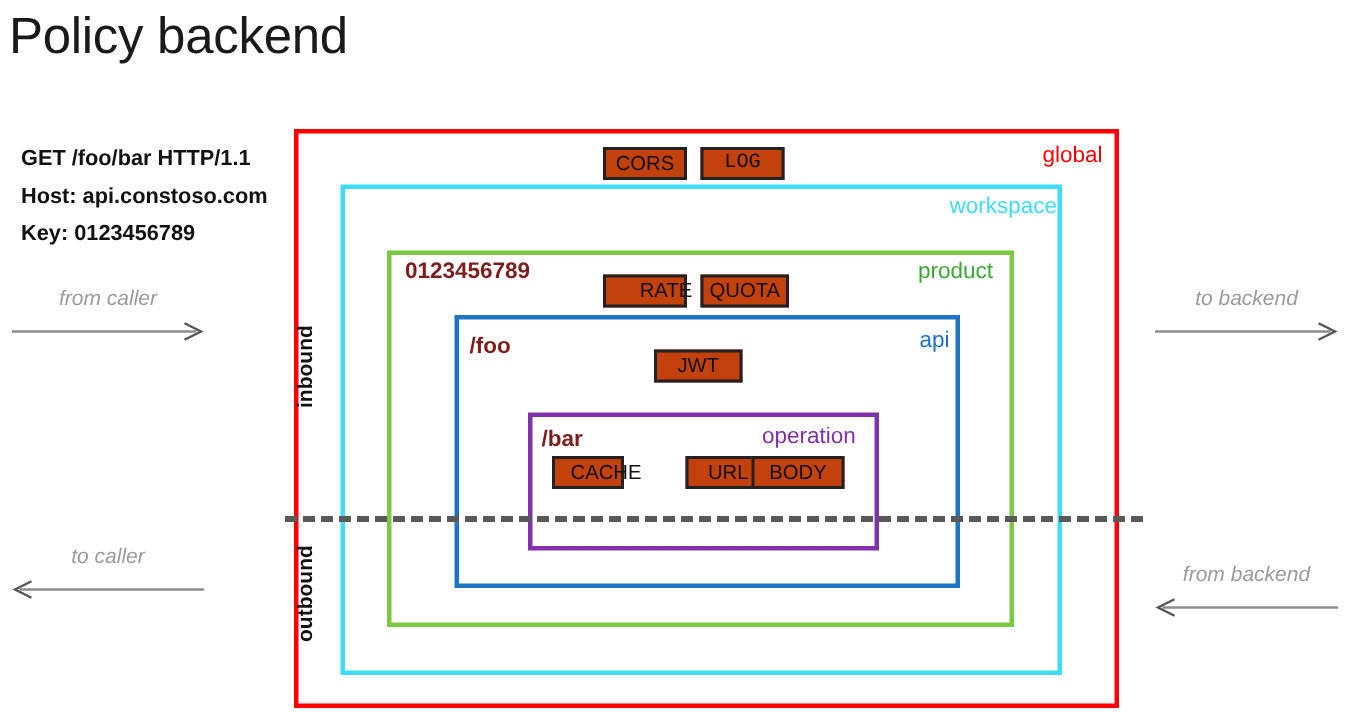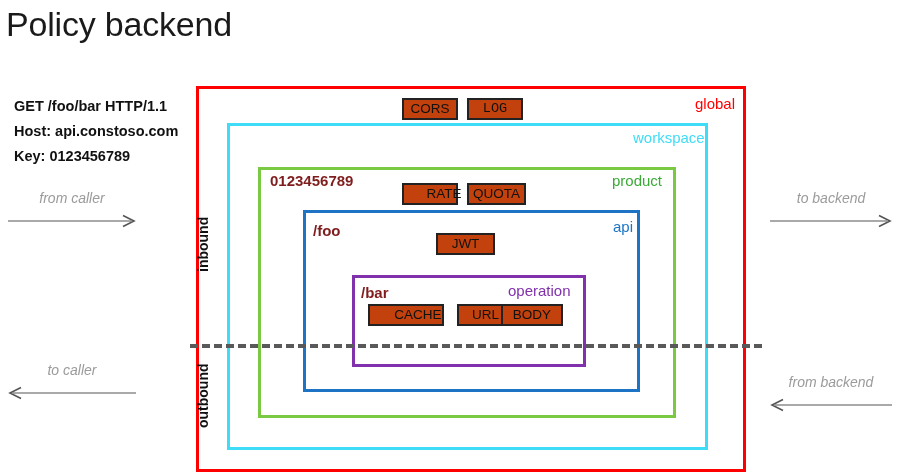--- a/index.html
+++ b/index.html
@@ -148,21 +148,21 @@
   <div class="path-label" style="left:361px; top:284px;">/bar</div>
 
   <div class="policy-chip" style="left:402px; top:98px; width:56px;">CORS</div>
   <div class="policy-chip" style="left:467px; top:98px; width:56px;font-family:Liberation Mono, monospace;">LOG</div>
 
   <div class="policy-chip" style="left:402px; top:183px; width:56px;padding-left:28px;">RATE</div>
   <div class="policy-chip" style="left:467px; top:183px; width:59px;">QUOTA</div>
 
   <div class="policy-chip" style="left:436px; top:233px; width:59px;">JWT</div>
 
-  <div class="policy-chip" style="left:368px; top:304px; width:76px;padding-left:24px;">CACHE</div>
+  <div class="policy-chip" style="left:368px; top:304px; width:48px;padding-left:24px;">CACHE</div>
   <div class="policy-chip" style="left:437px; top:304px; width:57px;margin-left:20px;">URL</div>
   <div class="policy-chip" style="left:501px; top:304px; width:62px;">BODY</div>
 
   <div id="pipeline-divider"></div>
 
   <div class="vertical-label" style="left:195px; top:272px;">inbound</div>
   <div class="vertical-label" style="left:195px; top:428px;">outbound</div>
 
   <div class="flow-group" style="left:8px; top:190px; width:128px; height:40px;">
     <div class="flow-caption">from caller</div>

